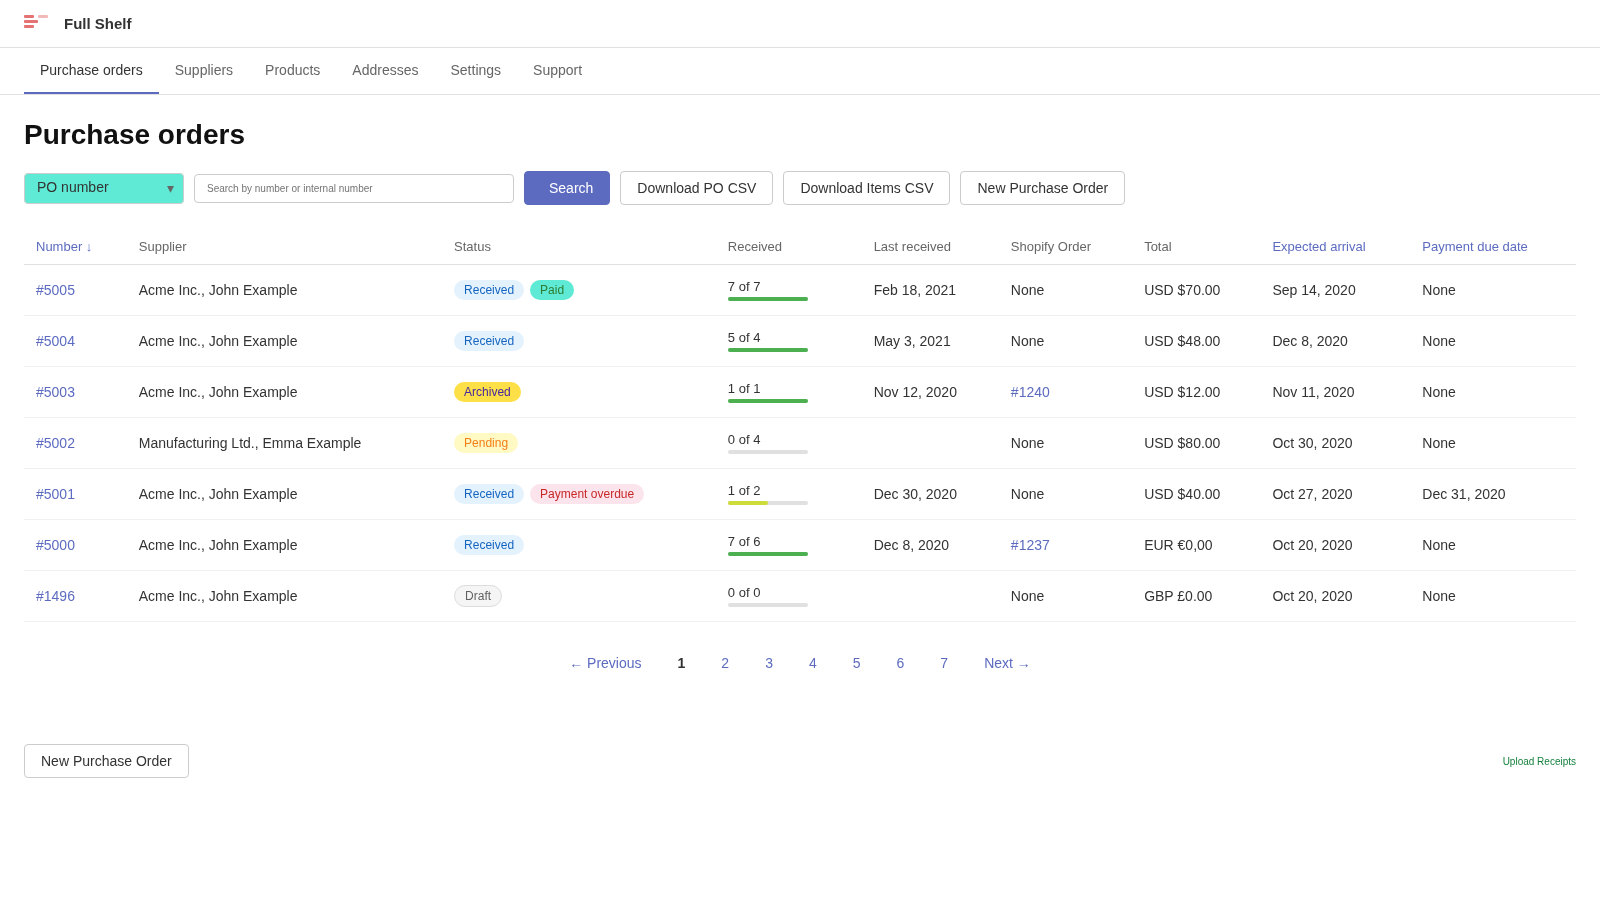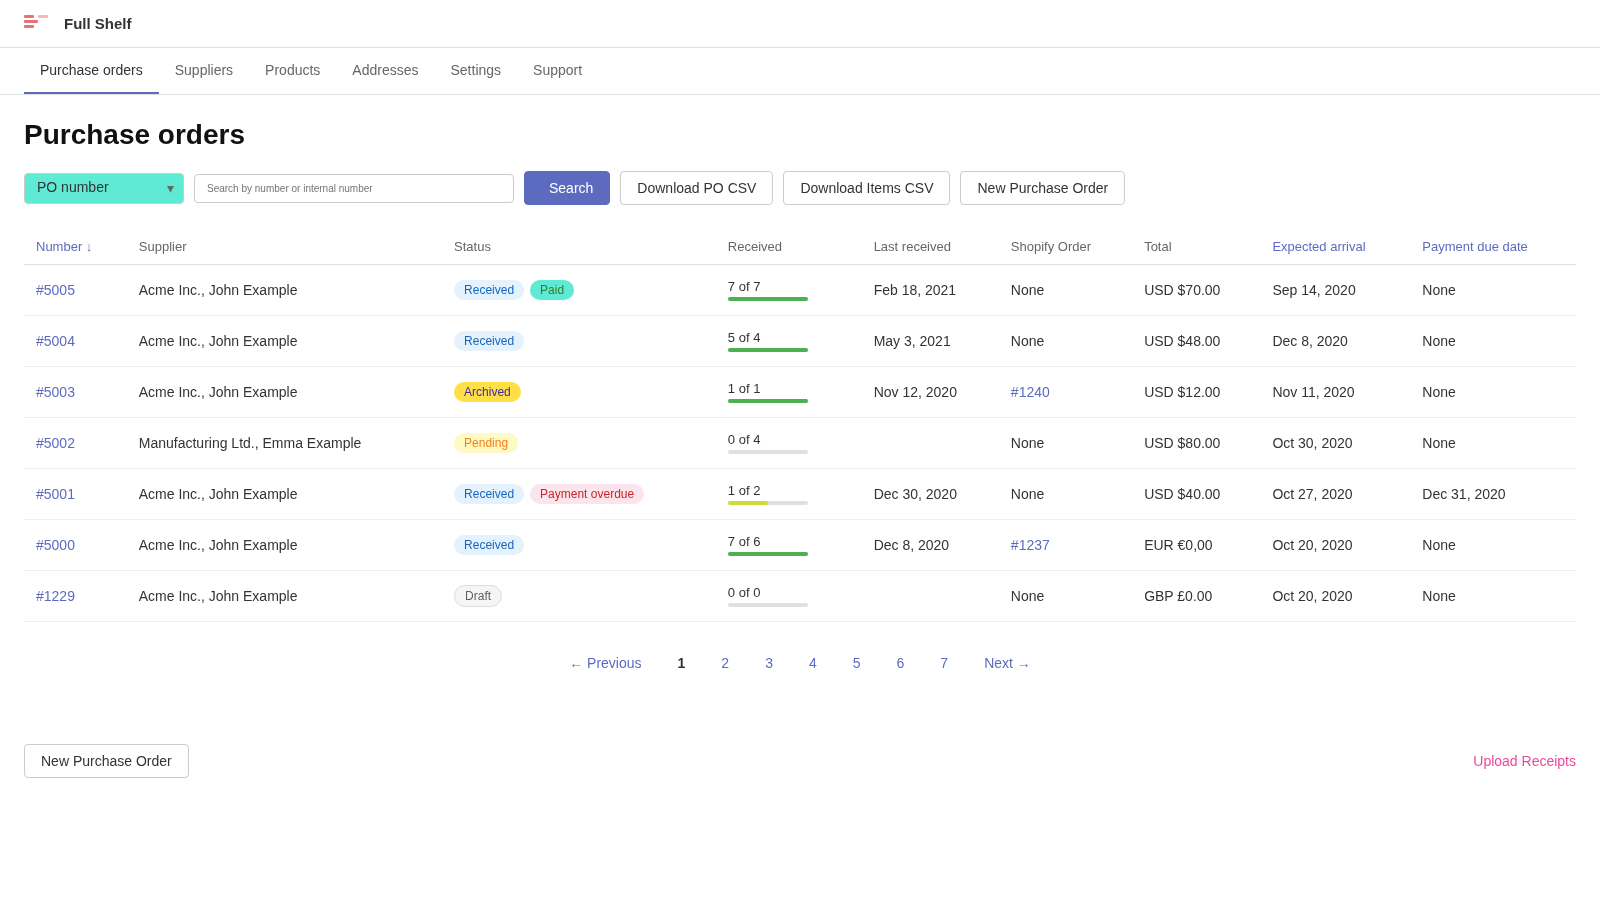--- a/index.html
+++ b/index.html
@@ -36,21 +36,21 @@
     .progress-bar-bg { width: 80px; height: 4px; background: #e0e0e0; border-radius: 2px; }
     .progress-bar-fill { height: 4px; border-radius: 2px; }
     .fill-green { background: #4caf50; }
     .fill-yellow { background: #cddc39; }
     .fill-gray { background: #bdbdbd; }
     .pagination { display: flex; align-items: center; justify-content: center; gap: 16px; margin: 28px 0; }
     .pagination a { padding: 5px 10px; border-radius: 3px; color: #5c6bc0; text-decoration: none; font-size: 14px; cursor: pointer; }
     .pagination a.active { color: #333; font-weight: 600; }
     .pagination a.nav { color: #5c6bc0; display: flex; align-items: center; gap: 4px; }
     .bottom-bar { display: flex; align-items: center; justify-content: space-between; padding: 16px 24px; }
-    .upload-link { color: #ec4899; text-decoration: none; font-size: 14px; cursor: pointer; }
+    .upload-link { color: #15803d; text-decoration: none; font-size: 10px; cursor: pointer; }
     .statuses-cell { display: flex; gap: 6px; align-items: center; flex-wrap: wrap; }
   </style>
 </head>
 <body>
 
 <div class="app-header">
   <div class="app-logo">
     <span>
       <svg viewBox="0 0 32 22" width="32" height="22">
         <rect x="0" y="4" width="10" height="3" rx="1" fill="#e57373"></rect>
@@ -233,21 +233,21 @@
                 </div>
               </div>
             </td>
             <td>Dec 8, 2020</td>
             <td><a class="link">#1237</a></td>
             <td>EUR €0,00</td>
             <td>Oct 20, 2020</td>
             <td>None</td>
           </tr>
           <tr>
-            <td><a class="link">#1229</a></td>
+            <td><a class="link">#1496</a></td>
             <td>Acme Inc., John Example</td>
             <td>
               <div class="statuses-cell">
                 <span class="badge badge-draft">Draft</span>
               </div>
             </td>
             <td>
               <div class="progress-cell">
                 <span class="progress-label">0 of 0</span>
                 <div class="progress-bar-bg">

